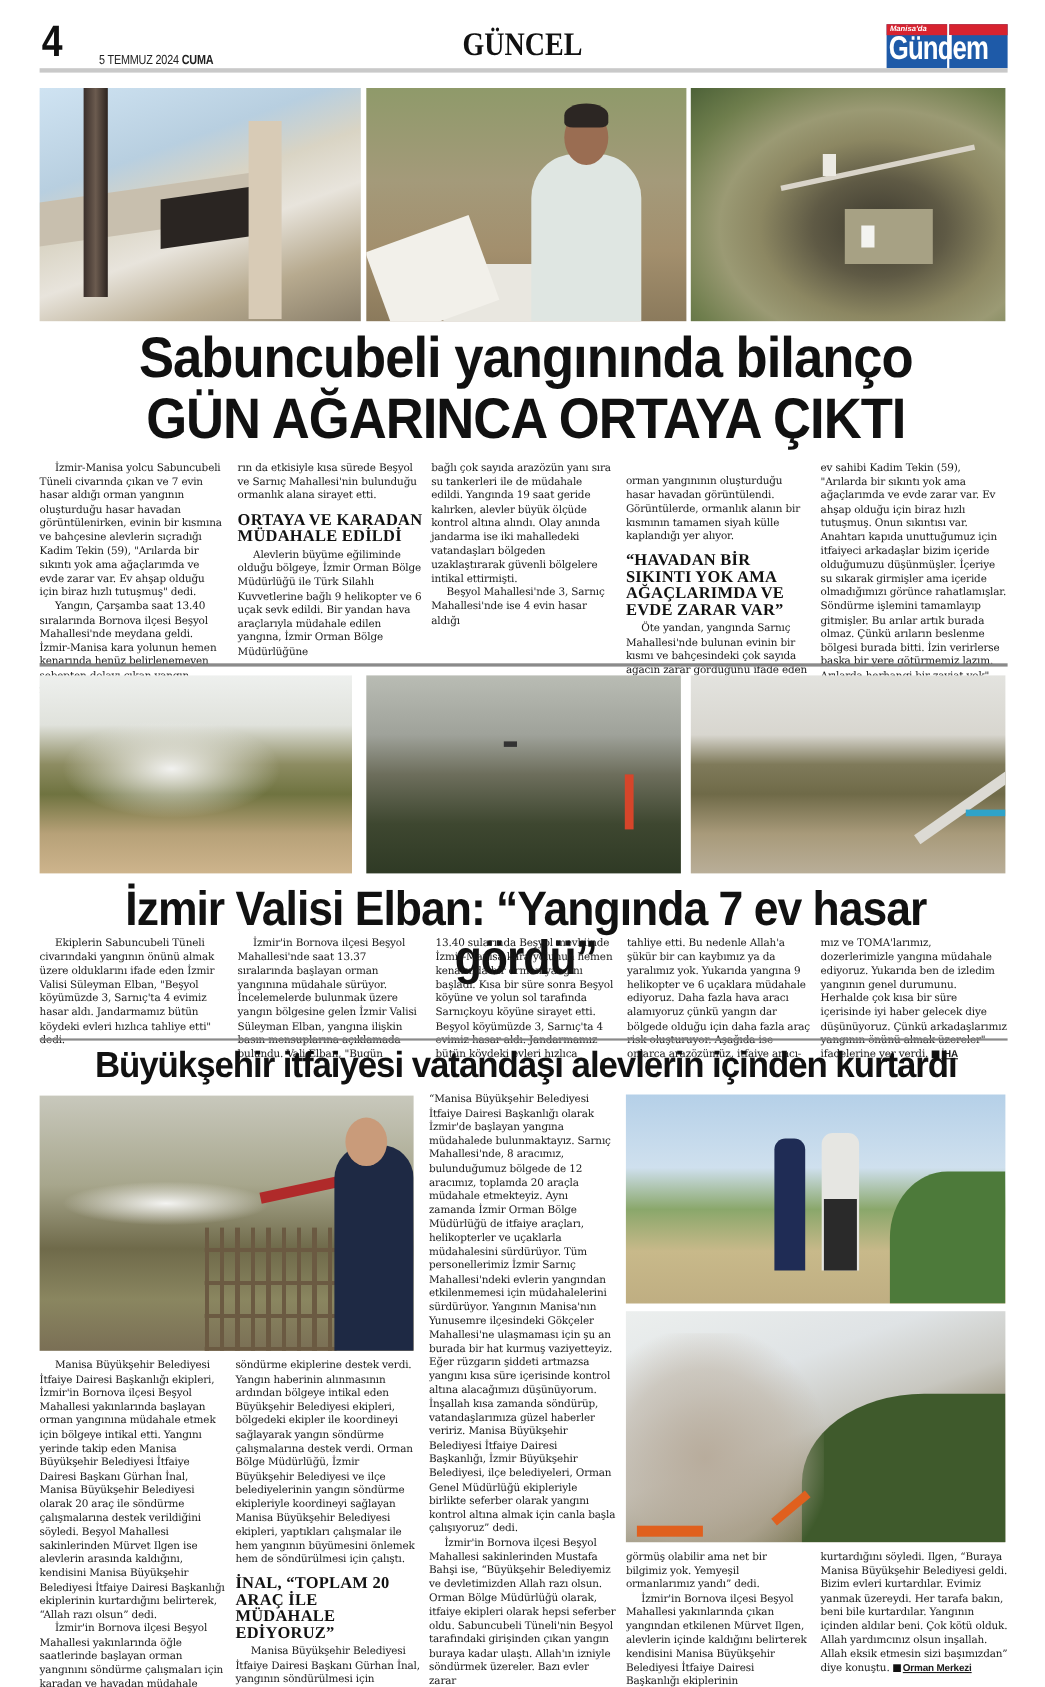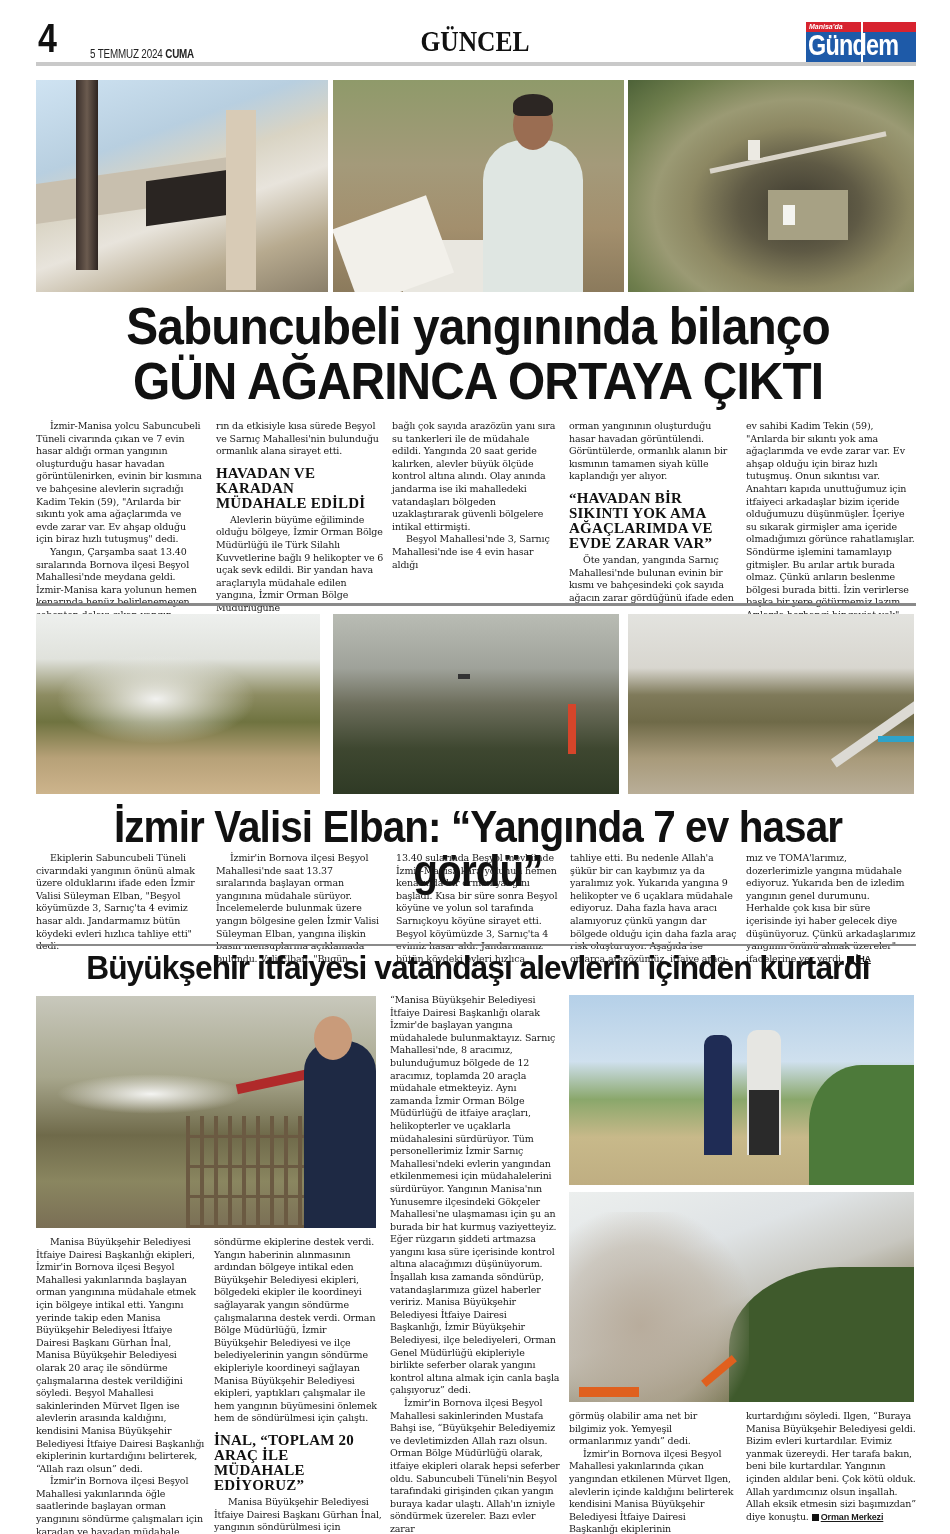--- a/index.html
+++ b/index.html
@@ -115,28 +115,28 @@
 
 <div class="abs h-main h1a">Sabuncubeli yangınında bilanço</div>
 <div class="abs h-main h1b">GÜN AĞARINCA ORTAYA ÇIKTI</div>
 
 <div class="col" style="left:36px;top:420px;width:168px;">
   <p>İzmir-Manisa yolcu Sabuncubeli Tüneli civarında çıkan ve 7 evin hasar aldığı orman yangının oluşturduğu hasar havadan görüntülenirken, evinin bir kısmına ve bahçesine alevlerin sıçradığı Kadim Tekin (59), "Arılarda bir sıkıntı yok ama ağaçlarımda ve evde zarar var. Ev ahşap olduğu için biraz hızlı tutuşmuş" dedi.</p>
   <p>Yangın, Çarşamba saat 13.40 sıralarında Bornova ilçesi Beşyol Mahallesi'nde meydana geldi. İzmir-Manisa kara yolunun hemen kenarında henüz belirlenemeyen sebepten dolayı çıkan yangın, rüzga-</p>
 </div>
 <div class="col" style="left:216px;top:420px;width:168px;">
   <p class="noind">rın da etkisiyle kısa sürede Beşyol ve Sarnıç Mahallesi'nin bulunduğu ormanlık alana sirayet etti.</p>
-  <div class="sub">HAVADAN VE KARADAN MÜDAHALE EDİLDİ</div>
+  <div class="sub">ORTAYA VE KARADAN MÜDAHALE EDİLDİ</div>
   <p>Alevlerin büyüme eğiliminde olduğu bölgeye, İzmir Orman Bölge Müdürlüğü ile Türk Silahlı Kuvvetlerine bağlı 9 helikopter ve 6 uçak sevk edildi. Bir yandan hava araçlarıyla müdahale edilen yangına, İzmir Orman Bölge Müdürlüğüne</p>
 </div>
 <div class="col" style="left:392px;top:420px;width:168px;">
-  <p class="noind">bağlı çok sayıda arazözün yanı sıra su tankerleri ile de müdahale edildi. Yangında 20 saat geride kalırken, alevler büyük ölçüde kontrol altına alındı. Olay anında jandarma ise iki mahalledeki vatandaşları bölgeden uzaklaştırarak güvenli bölgelere intikal ettirmişti.</p>
+  <p class="noind">bağlı çok sayıda arazözün yanı sıra su tankerleri ile de müdahale edildi. Yangında 19 saat geride kalırken, alevler büyük ölçüde kontrol altına alındı. Olay anında jandarma ise iki mahalledeki vatandaşları bölgeden uzaklaştırarak güvenli bölgelere intikal ettirmişti.</p>
   <p>Beşyol Mahallesi'nde 3, Sarnıç Mahallesi'nde ise 4 evin hasar aldığı</p>
 </div>
-<div class="col" style="left:569px;top:420px;width:168px;">
+<div class="col" style="left:569px;top:432px;width:168px;">
   <p class="noind">orman yangınının oluşturduğu hasar havadan görüntülendi. Görüntülerde, ormanlık alanın bir kısmının tamamen siyah külle kaplandığı yer alıyor.</p>
   <div class="sub">“HAVADAN BİR SIKINTI YOK AMA AĞAÇLARIMDA VE EVDE ZARAR VAR”</div>
   <p>Öte yandan, yangında Sarnıç Mahallesi'nde bulunan evinin bir kısmı ve bahçesindeki çok sayıda ağacın zarar gördüğünü ifade eden</p>
 </div>
 <div class="col" style="left:746px;top:420px;width:170px;">
   <p class="noind"><span>ev sahibi Kadim Tekin (59), "Arılarda bir sıkıntı yok ama ağaçlarımda ve evde zarar var. Ev ahşap olduğu için biraz hızlı tutuşmuş. Onun sıkıntısı var. Anahtarı kapıda unuttuğumuz için itfaiyeci arkadaşlar bizim içeride olduğumuzu düşünmüşler. İçeriye su sıkarak girmişler ama içeride olmadığımızı görünce rahatlamışlar. Söndürme işlemini tamamlayıp gitmişler. Bu arılar artık burada olmaz. Çünkü arıların beslenme bölgesi burada bitti. İzin verirlerse başka bir yere götürmemiz lazım. Arılarda herhangi bir zayiat yok" dedi.</span><span class="sq"></span><span class="sig">İHA</span></p>
 </div>
 
 <div class="rule" style="top:603px;"></div>
 

